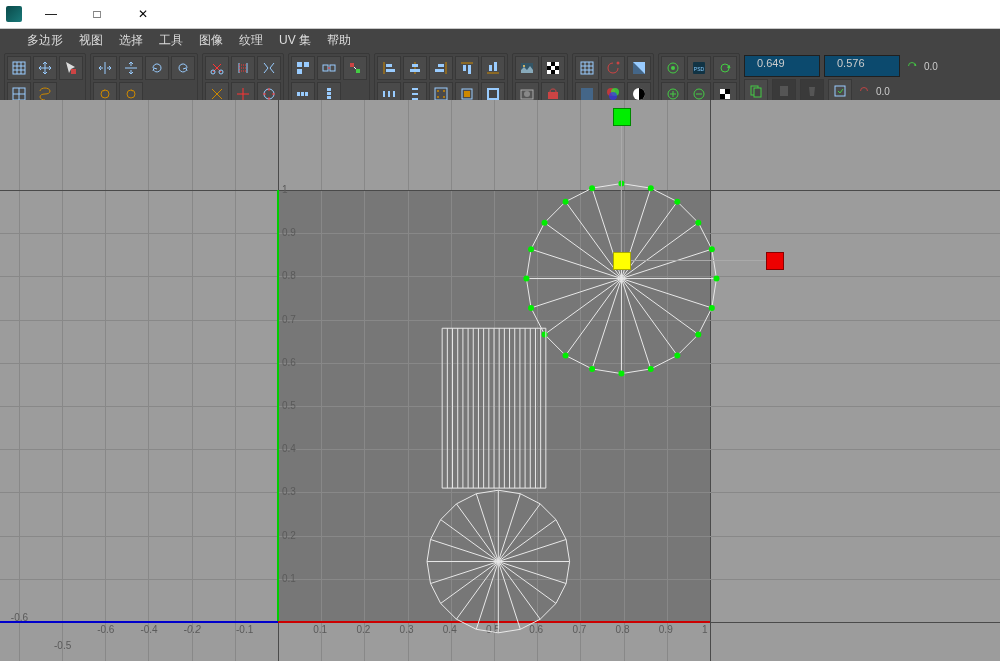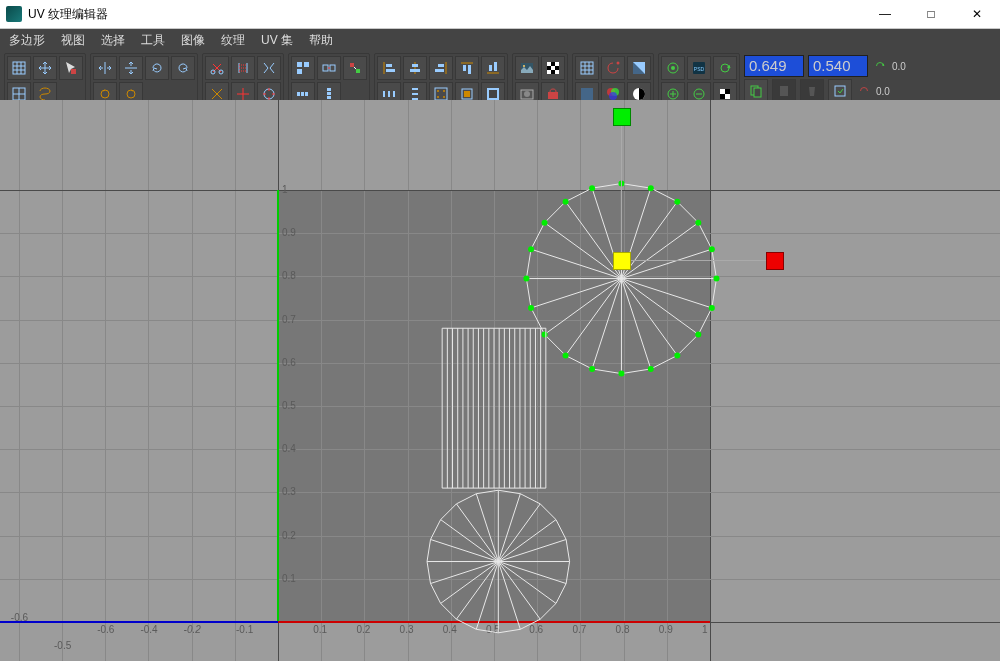--- a/index.html
+++ b/index.html
@@ -1,45 +1,44 @@
 <!DOCTYPE html>
 <html><head>
 <meta charset="utf-8">
 <style>
 html,body{margin:0;padding:0;width:1000px;height:661px;background:#9c9c9c;font-family:"Microsoft YaHei",sans-serif;overflow:hidden;font-size:12px}
 .titlebar{height:28px;background:#fff;display:flex;align-items:center;border-bottom:1px solid #c8c8c8}
 .titlebar .ico{width:16px;height:16px;margin:0 6px;background:linear-gradient(135deg,#0a4a4a,#1a7a7a);border-radius:2px}
 .titlebar .title{flex:1;color:#000;font-size:12px}
 .winbtns{display:flex}
 .winbtn{width:46px;height:28px;display:flex;align-items:center;justify-content:center;color:#000}
-.menubar{height:22px;background:#444;display:flex;align-items:center;padding:0 1px;color:#ddd}
+.menubar{height:22px;background:#444;display:flex;align-items:center;padding:0 19px;color:#ddd}
 .menubar span{padding:2px 8px;font-size:12px}
 .toolbar{background:#444;display:flex;padding:2px 4px;gap:4px}
 .tgroup{display:flex;flex-direction:column;gap:2px;padding:2px;border:1px solid #383838;border-radius:2px}
 .trow{display:flex;gap:2px}
 .tbtn{width:22px;height:22px;background:#4a4a4a;border:1px solid #383838;display:flex;align-items:center;justify-content:center;position:relative}
 .tbtn svg{width:16px;height:16px}
 .valgroup{display:flex;flex-direction:column;align-items:flex-start;gap:2px;padding:2px 0}
 .valrow{display:flex;gap:4px;align-items:center}
-.valbox{width:50px;height:18px;background:#1d4ed8;color:#ccc;font-size:15px;padding:1px 4px;border:1px solid #202020}
+.valbox{width:50px;height:18px;background:#0c4a6e;color:#ccc;font-size:11px;padding:1px 12px;border:1px solid #202020}
 .smicon{width:16px;height:16px;display:flex;align-items:center;justify-content:center}
 .txt{font-size:10px;color:#ccc}
 .canvas{position:absolute;top:100px;left:0;width:1000px;height:561px;background:#9c9c9c}
 .grid-line{position:absolute;background:#7a7a7a}
 .grid-lbl{position:absolute;color:#5a5a5a;font-size:10px}
 .uv-rect{position:absolute;background:#777777}
 .manip-line{position:absolute;background:#ccc}
 .manip-sq{position:absolute;width:16px;height:16px}
 </style>
 </head>
 <body>
 
 <div class="titlebar">
   <div class="ico"></div>
-  <div class="title">UV 纹理编辑器</div>
   <div class="winbtns">
     <div class="winbtn">—</div>
     <div class="winbtn">□</div>
     <div class="winbtn">✕</div>
   </div>
 </div>
 
 <div class="menubar">
   <span>多边形</span>
   <span>视图</span>
@@ -423,21 +422,21 @@
             <rect x="3" y="8" width="5" height="5" fill="#000"></rect>
             <rect x="8" y="8" width="5" height="5" fill="#fff"></rect>
           </svg>
         </div>
     </div>
   </div>
 
   <div class="valgroup">
     <div class="valrow">
       <div class="valbox">0.649</div>
-      <div class="valbox">0.540</div>
+      <div class="valbox">0.576</div>
       <div class="smicon">
           <svg width="14" height="14" viewBox="0 0 16 16">
             <path d="M4 8a4 4 0 118 0" fill="none" stroke="#4c4"></path>
             <path d="M12 5l1 3-3-1" fill="#4c4"></path>
           </svg>
         </div>
       <span class="txt">0.0</span>
     </div>
     <div class="valrow">
       <div class="tbtn" style="background:#4a4a4a">

